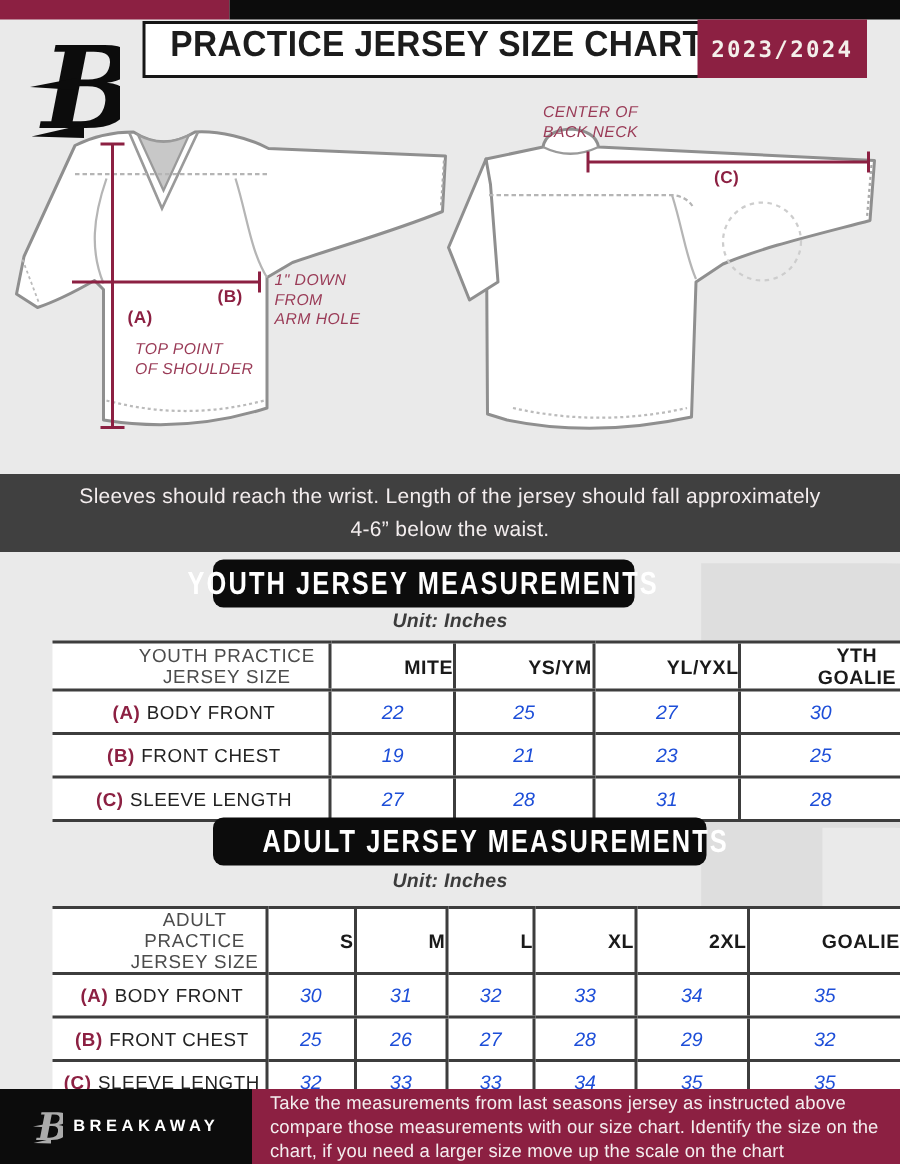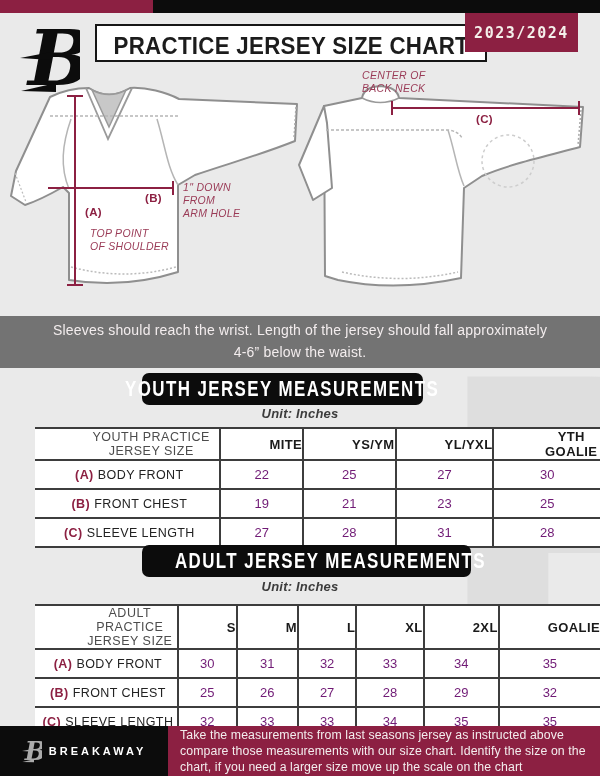--- a/index.html
+++ b/index.html
@@ -17,21 +17,21 @@
     user-select:none;
   }
   
   .strip{position:absolute;top:0;height:13px;z-index:2;}
   .strip-maroon{left:0;width:153px;background:#8C2042;}
   .strip-black{left:153px;width:447px;background:#0C0C0C;}
   .header-logo{position:absolute;left:20px;top:15px;width:60px;height:86px;z-index:2;}
   .title-box{
     position:absolute;left:95px;top:14px;width:392px;height:38px;z-index:2;
     background:#FFFFFF;border:2px solid #161616;box-sizing:border-box;
-    display:flex;align-items:flex-end;justify-content:center;margin-top:10px;
+    display:flex;align-items:flex-start;justify-content:center;
   }
   .title-box span{
     font-size:23px;font-weight:bold;color:#1C1C1C;letter-spacing:0.3px;
     transform:scale(0.97,1.05);white-space:nowrap;
   }
   .year-box{
     position:absolute;left:465px;top:13px;width:113px;height:39px;z-index:2;
     background:#8C2042;display:flex;align-items:center;justify-content:center;
     color:#F4EFEA;font-family:"DejaVu Sans Mono", monospace;
     font-size:15px;font-weight:bold;letter-spacing:1.5px;
@@ -45,21 +45,21 @@
     position:absolute;color:#8C2042;font-weight:bold;font-size:11.5px;
     letter-spacing:0.3px;
   }
   .dim-note{
     position:absolute;color:#9A3B57;font-style:italic;font-size:10.5px;
     line-height:1.25;letter-spacing:0.3px;white-space:pre-line;
   }
   
   .notice{
     position:absolute;left:0;top:316px;width:600px;height:52px;z-index:1;
-    background:#737373;display:flex;align-items:center;justify-content:center;
+    background:#404040;display:flex;align-items:center;justify-content:center;
   }
   .notice span{
     display:block;max-width:505px;text-align:center;color:#F3EDEE;
     font-size:14px;line-height:1.55;letter-spacing:0.2px;
   }
   
   .section-banner{
     position:absolute;left:142px;width:281px;height:32px;z-index:1;
     background:#0C0C0C;border-radius:7px;
     display:flex;align-items:center;justify-content:center;
@@ -89,21 +89,21 @@
   }
   table.meas tr.head td{height:28px;padding-left:48px;}
   table.meas td.vcell{border-left:2px solid #3D3D3D;}
   td.sizehead{
     font-size:12.5px;color:#4C4C4C;letter-spacing:0.5px;text-align:left;
     padding-left:14px;
   }
   td.colhead{font-size:13px;font-weight:bold;color:#1A1A1A;letter-spacing:0.4px;}
   td.rowlabel{text-align:left;padding-left:14px;font-size:12.5px;color:#222222;letter-spacing:0.4px;}
   td.rowlabel .key{color:#8C2042;font-weight:bold;display:inline-block;width:27px;}
-  td.val{font-size:13px;color:#701a75;}
+  td.val{font-size:13px;color:#1d4ed8;font-style:italic;}
   
   .footer{position:absolute;left:0;top:726px;width:600px;height:50px;display:flex;z-index:2;}
   .footer-brand{
     width:168px;background:#0C0C0C;display:flex;align-items:center;justify-content:center;gap:7px;
   }
   .footer-brand .brand-text{
     color:#FFFFFF;font-weight:bold;font-size:11px;letter-spacing:3px;
   }
   .footer-note{
     flex:1;background:#8C2042;display:flex;align-items:center;padding:0 12px;

